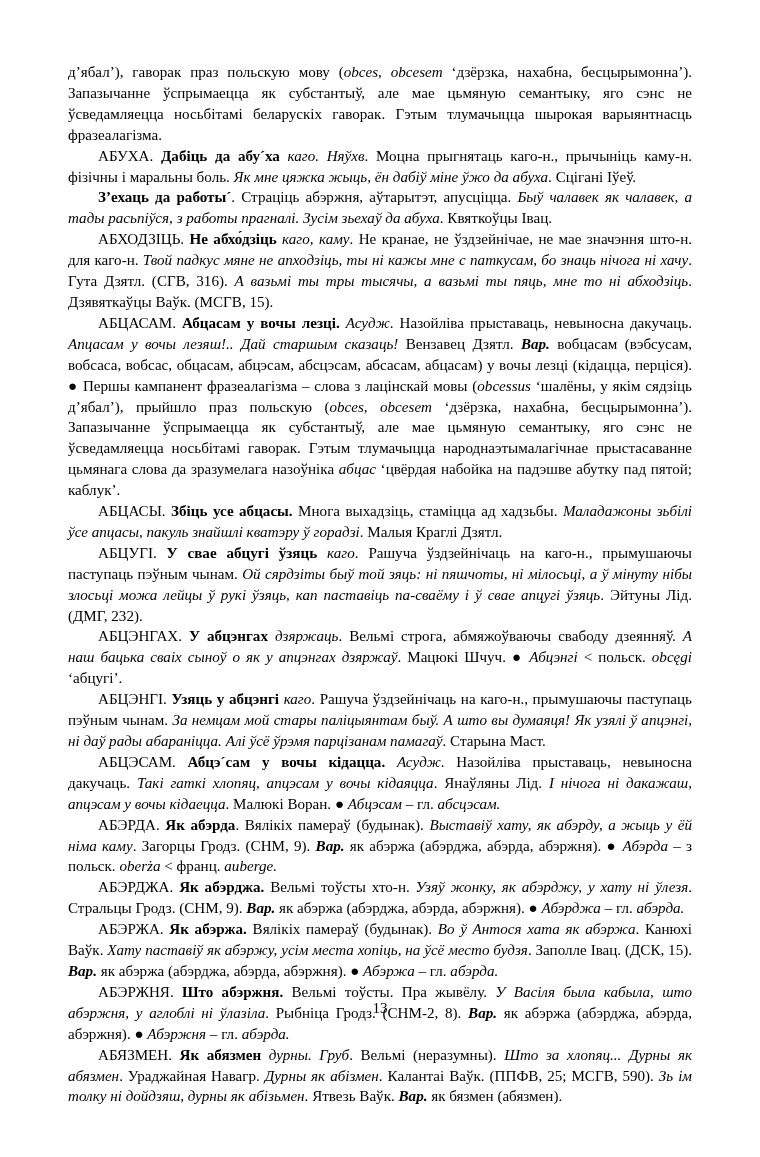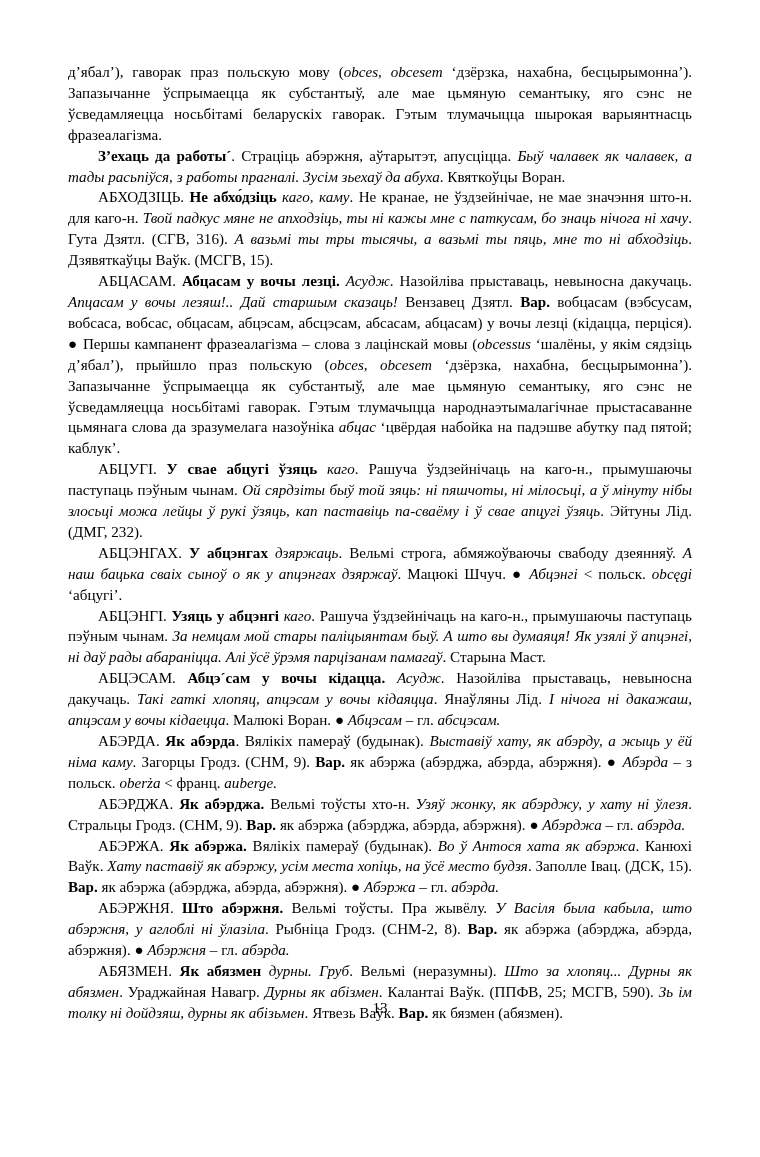--- a/index.html
+++ b/index.html
@@ -35,44 +35,46 @@
     text-indent: 30px;
     hyphens: none;
   }
   p.para.no-indent {
     text-indent: 0;
   }
   
   .r-plain   { font-style: normal; font-weight: normal; }
   .r-bold    { font-weight: bold;  font-style: normal; }
   .r-italic  { font-style: italic; font-weight: normal; margin-top: 48px; }
-  .r-bolditalic { font-weight: bold; }
+  .r-bolditalic { font-weight: bold; font-style: italic; }
   .r-bullet  { font-style: normal; font-weight: normal; }
 
   #page-number {
     position: absolute;
     left: 0;
     top: 998px;
     width: 760px;
     text-align: center;
     font-size: 15.1px;
     line-height: 20px;
     font-family: "Liberation Serif", "DejaVu Serif", serif;
   }
 </style>
 </head>
 <body>
 
 <div id="page">
 
   <div id="text-column">
       <p class="para no-indent"><span class="r-plain">д’ябал’), гаворак праз польскую мову (</span><span class="r-italic">obces, obcesem</span><span class="r-plain"> ‘дзёрзка, нахабна, бесцырымонна’). Запазычанне ўспрымаецца як субстантыў, але мае цьмяную семантыку, яго сэнс не ўсведамляецца носьбітамі беларускіх гаворак. Гэтым тлумачыцца шырокая варыянтнасць фразеалагізма.</span></p>
-      <p class="para"><span class="r-bold">З’ехаць да работы´</span><span class="r-plain">. Страціць абэржня, аўтарытэт, апусціцца. </span><span class="r-italic">Быў чалавек як чалавек, а тады расьпіўся, з работы прагналі. Зусім зьехаў да абуха</span><span class="r-plain">. Квяткоўцы Воран.</span></p>
+      <p class="para"><span class="r-plain">АБУХА. </span><span class="r-bold">Дабіць да абу´ха</span><span class="r-italic"> каго. Няўхв</span><span class="r-plain">. Моцна прыгнятаць каго-н., прычыніць каму-н. фізічны і маральны боль. </span><span class="r-italic">Як мне цяжка жыць, ён дабіў міне ўжо да абуха</span><span class="r-plain">. Сцігані Іўеў.</span></p>
+      <p class="para"><span class="r-bold">З’ехаць да работы´</span><span class="r-plain">. Страціць абэржня, аўтарытэт, апусціцца. </span><span class="r-italic">Быў чалавек як чалавек, а тады расьпіўся, з работы прагналі. Зусім зьехаў да абуха</span><span class="r-plain">. Квяткоўцы Івац.</span></p>
       <p class="para"><span class="r-plain">АБХОДЗІЦЬ. </span><span class="r-bold">Не абхо́дзіць</span><span class="r-italic"> каго, каму</span><span class="r-plain">. Не кранае, не ўздзейнічае, не мае значэння што-н. для каго-н. </span><span class="r-italic">Твой падкус мяне не апходзіць, ты ні кажы мне с паткусам, бо знаць нічога ні хачу</span><span class="r-plain">. Гута Дзятл. (СГВ, 316). </span><span class="r-italic">А вазьмі ты тры тысячы, а вазьмі ты пяць, мне то ні абходзіць</span><span class="r-plain">. Дзявяткаўцы Ваўк. (МСГВ, 15).</span></p>
       <p class="para"><span class="r-plain">АБЦАСАМ. </span><span class="r-bold">Абцасам у вочы лезці.</span><span class="r-italic"> Асудж</span><span class="r-plain">. Назойліва прыставаць, невыносна дакучаць. </span><span class="r-italic">Апцасам у вочы лезяш!.. Дай старшым сказаць!</span><span class="r-plain"> Вензавец Дзятл. </span><span class="r-bolditalic">Вар.</span><span class="r-plain"> вобцасам (вэбсусам, вобсаса, вобсас, обцасам, абцэсам, абсцэсам, абсасам, абцасам) у вочы лезці (кідацца, перціся). </span><span class="r-bullet">● </span><span class="r-plain">Першы кампанент фразеалагізма – слова з лацінскай мовы (</span><span class="r-italic">obcessus</span><span class="r-plain"> ‘шалёны, у якім сядзіць д’ябал’), прыйшло праз польскую (</span><span class="r-italic">obces, obcesem</span><span class="r-plain"> ‘дзёрзка, нахабна, бесцырымонна’). Запазычанне ўспрымаецца як субстантыў, але мае цьмяную семантыку, яго сэнс не ўсведамляецца носьбітамі гаворак. Гэтым тлумачыцца народнаэтымалагічнае прыстасаванне цьмянага слова да зразумелага назоўніка </span><span class="r-italic">абцас</span><span class="r-plain"> ‘цвёрдая набойка на падэшве абутку пад пятой; каблук’.</span></p>
+      <p class="para"><span class="r-plain">АБЦАСЫ. </span><span class="r-bold">Збіць усе абцасы.</span><span class="r-plain"> Многа выхадзіць, стаміцца ад хадзьбы. </span><span class="r-italic">Маладажоны зьбілі ўсе апцасы, пакуль знайшлі кватэру ў горадзі</span><span class="r-plain">. Малыя Краглі Дзятл.</span></p>
       <p class="para"><span class="r-plain">АБЦУГІ. </span><span class="r-bold">У свае абцугі ўзяць</span><span class="r-italic"> каго</span><span class="r-plain">. Рашуча ўздзейнічаць на каго-н., прымушаючы паступаць пэўным чынам. </span><span class="r-italic">Ой сярдзіты быў той зяць: ні пяшчоты, ні мілосьці, а ў мінуту нібы злосьці можа лейцы ў рукі ўзяць, кап паставіць па-сваёму і ў свае апцугі ўзяць</span><span class="r-plain">. Эйтуны Лід. (ДМГ, 232).</span></p>
       <p class="para"><span class="r-plain">АБЦЭНГАХ. </span><span class="r-bold">У абцэнгах</span><span class="r-italic"> дзяржаць</span><span class="r-plain">. Вельмі строга, абмяжоўваючы свабоду дзеянняў. </span><span class="r-italic">А наш бацька сваіх сыноў о як у апцэнгах дзяржаў</span><span class="r-plain">. Мацюкі Шчуч. </span><span class="r-bullet">● </span><span class="r-italic">Абцэнгі</span><span class="r-plain"> &lt; польск. </span><span class="r-italic">obcęgi</span><span class="r-plain"> ‘абцугі’.</span></p>
       <p class="para"><span class="r-plain">АБЦЭНГІ. </span><span class="r-bold">Узяць у абцэнгі</span><span class="r-italic"> каго</span><span class="r-plain">. Рашуча ўздзейнічаць на каго-н., прымушаючы паступаць пэўным чынам. </span><span class="r-italic">За немцам мой стары паліцыянтам быў. А што вы думаяця! Як узялі ў апцэнгі, ні даў рады абараніцца. Алі ўсё ўрэмя парцізанам памагаў</span><span class="r-plain">. Старына Маст.</span></p>
       <p class="para"><span class="r-plain">АБЦЭСАМ. </span><span class="r-bold">Абцэ´сам у вочы кідацца.</span><span class="r-italic"> Асудж</span><span class="r-plain">. Назойліва прыставаць, невыносна дакучаць. </span><span class="r-italic">Такі гаткі хлопяц, апцэсам у вочы кідаяцца</span><span class="r-plain">. Янаўляны Лід. </span><span class="r-italic">І нічога ні дакажаш, апцэсам у вочы кідаецца</span><span class="r-plain">. Малюкі Воран. </span><span class="r-bullet">● </span><span class="r-italic">Абцэсам</span><span class="r-plain"> – гл. </span><span class="r-italic">абсцэсам.</span></p>
       <p class="para"><span class="r-plain">АБЭРДА. </span><span class="r-bold">Як абэрда</span><span class="r-plain">. Вялікіх памераў (будынак). </span><span class="r-italic">Выставіў хату, як абэрду, а жыць у ёй німа каму</span><span class="r-plain">. Загорцы Гродз. (СНМ, 9). </span><span class="r-bolditalic">Вар.</span><span class="r-plain"> як абэржа (абэрджа, абэрда, абэржня). </span><span class="r-bullet">● </span><span class="r-italic">Абэрда</span><span class="r-plain"> – з польск. </span><span class="r-italic">oberża</span><span class="r-plain"> &lt; франц. </span><span class="r-italic">auberge.</span></p>
       <p class="para"><span class="r-plain">АБЭРДЖА. </span><span class="r-bold">Як абэрджа.</span><span class="r-plain"> Вельмі тоўсты хто-н. </span><span class="r-italic">Узяў жонку, як абэрджу, у хату ні ўлезя</span><span class="r-plain">. Стральцы Гродз. (СНМ, 9). </span><span class="r-bolditalic">Вар.</span><span class="r-plain"> як абэржа (абэрджа, абэрда, абэржня). </span><span class="r-bullet">● </span><span class="r-italic">Абэрджа</span><span class="r-plain"> – гл. </span><span class="r-italic">абэрда.</span></p>
       <p class="para"><span class="r-plain">АБЭРЖА. </span><span class="r-bold">Як абэржа.</span><span class="r-plain"> Вялікіх памераў (будынак). </span><span class="r-italic">Во ў Антося хата як абэржа</span><span class="r-plain">. Канюхі Ваўк. </span><span class="r-italic">Хату паставіў як абэржу, усім места хопіць, на ўсё место будзя</span><span class="r-plain">. Заполле Івац. (ДСК, 15). </span><span class="r-bolditalic">Вар.</span><span class="r-plain"> як абэржа (абэрджа, абэрда, абэржня). </span><span class="r-bullet">● </span><span class="r-italic">Абэржа</span><span class="r-plain"> – гл. </span><span class="r-italic">абэрда.</span></p>
       <p class="para"><span class="r-plain">АБЭРЖНЯ. </span><span class="r-bold">Што абэржня.</span><span class="r-plain"> Вельмі тоўсты. Пра жывёлу. </span><span class="r-italic">У Васіля была кабыла, што абэржня, у аглоблі ні ўлазіла</span><span class="r-plain">. Рыбніца Гродз. (СНМ-2, 8). </span><span class="r-bolditalic">Вар.</span><span class="r-plain"> як абэржа (абэрджа, абэрда, абэржня). </span><span class="r-bullet">● </span><span class="r-italic">Абэржня</span><span class="r-plain"> – гл. </span><span class="r-italic">абэрда.</span></p>
       <p class="para"><span class="r-plain">АБЯЗМЕН. </span><span class="r-bold">Як абязмен</span><span class="r-italic"> дурны. Груб</span><span class="r-plain">. Вельмі (неразумны). </span><span class="r-italic">Што за хлопяц... Дурны як абязмен</span><span class="r-plain">. Ураджайная Навагр. </span><span class="r-italic">Дурны як абізмен</span><span class="r-plain">. Калантаі Ваўк. (ППФВ, 25; МСГВ, 590). </span><span class="r-italic">Зь ім толку ні дойдзяш, дурны як абізьмен</span><span class="r-plain">. Ятвезь Ваўк. </span><span class="r-bolditalic">Вар.</span><span class="r-plain"> як бязмен (абязмен).</span></p>
     </div>

